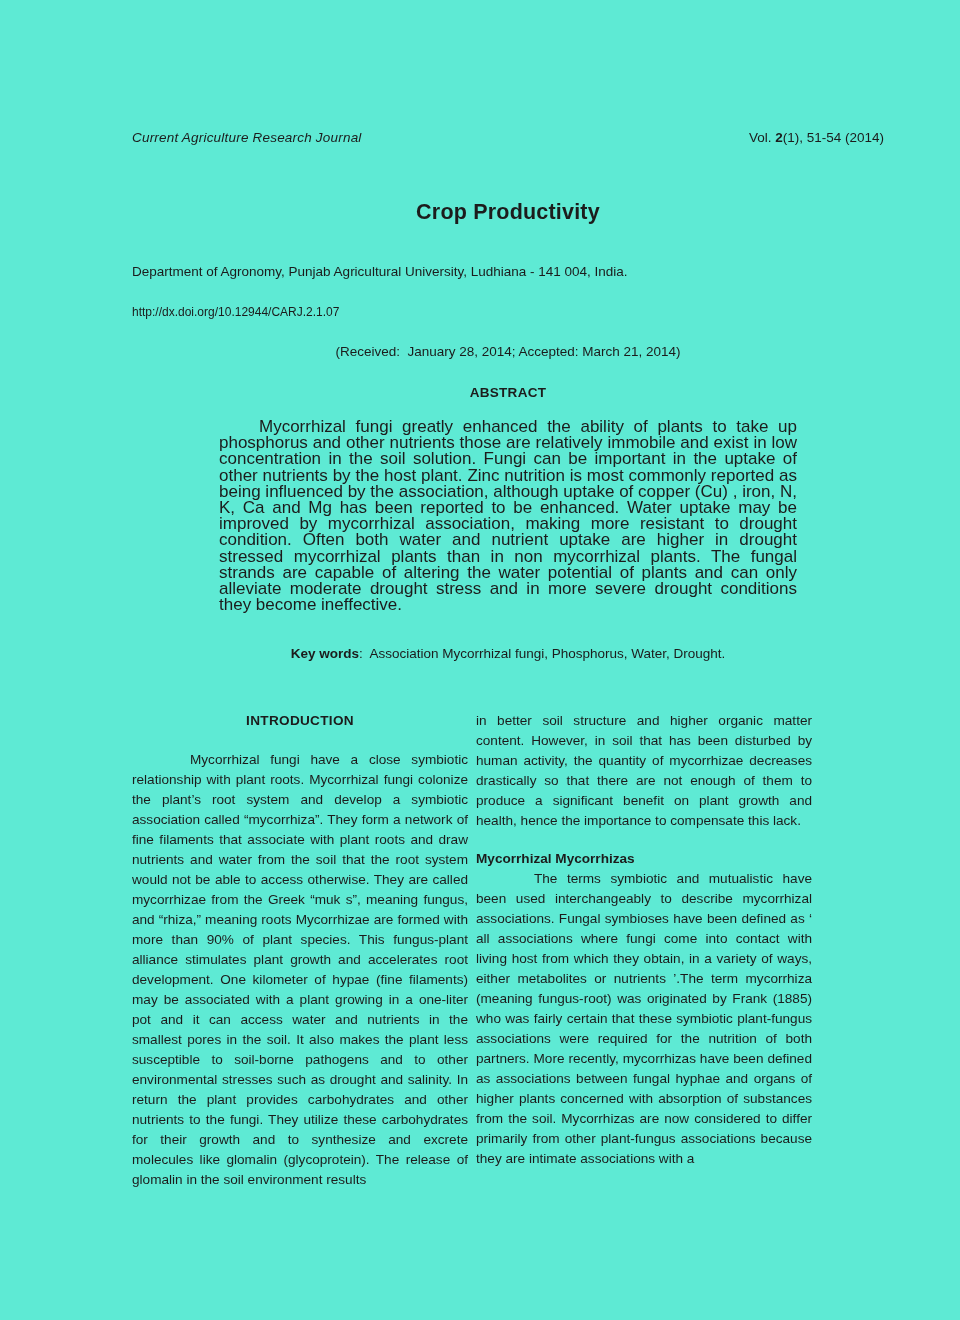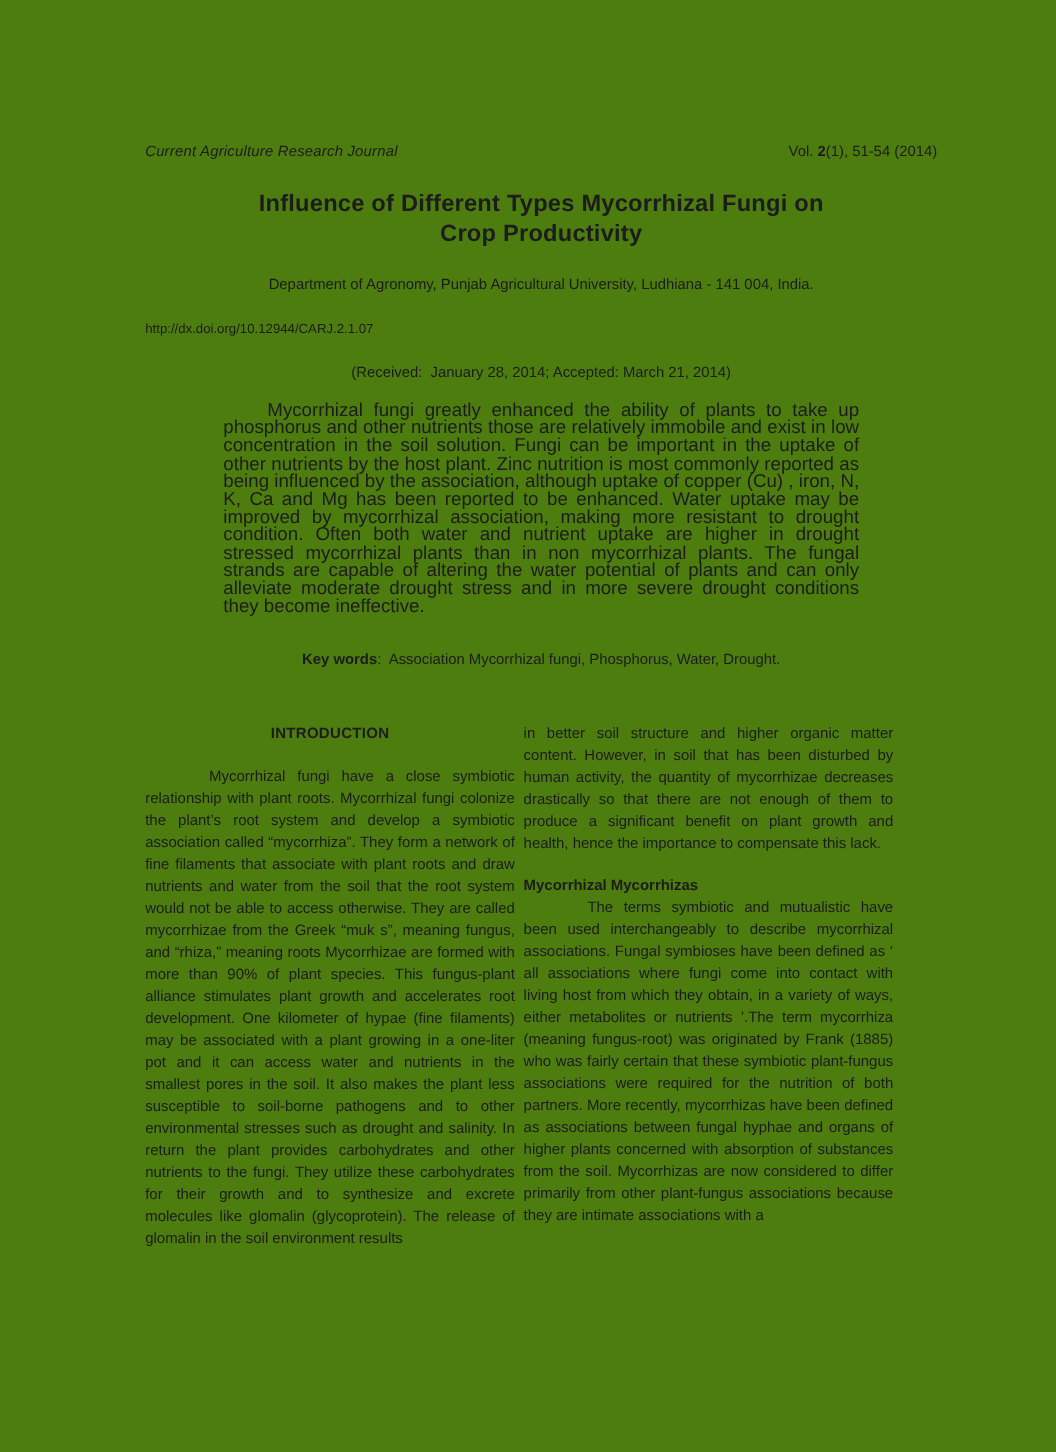--- a/index.html
+++ b/index.html
@@ -1,24 +1,24 @@
 <!DOCTYPE html>
 <html><head>
 <meta charset="utf-8">
 <style>
   * { margin: 0; padding: 0; box-sizing: border-box; }
   html, body { background: #ffffff; }
   .sheet {
     width: 960px;
     height: 1320px;
     margin: 0 auto;
-    background: #4d7c0f;
+    background: #5eead4;
     color: #1c1c1c;
     font-family: "Liberation Sans", "DejaVu Sans", sans-serif;
-    padding: 130px 108px 0 132px;
+    padding: 130px 76px 0 132px;
     overflow: hidden;
     position: relative;
   }
   .running-head {
     display: flex;
     justify-content: space-between;
     align-items: baseline;
     font-size: 13.5px;
   }
   .journal-name { font-style: italic; letter-spacing: 0.2px; }
@@ -33,22 +33,22 @@
     letter-spacing: 0.2px;
   }
   .authors {
     margin-top: 27px;
     text-align: center;
     font-size: 14.5px;
     font-weight: bold;
     letter-spacing: 0.2px;
   }
   .affiliation {
-    margin-top: 25px;
-    text-align: center;
+    margin-top: 38px;
+    text-align: left;
     font-size: 13.5px;
   }
   .doi-line {
     margin-top: 26px;
     font-size: 12px;
   }
   .received-line {
     margin-top: 25px;
     text-align: center;
     font-size: 13.5px;
@@ -107,31 +107,32 @@
 <body>
 
 <div class="sheet">
 
   <div class="running-head">
     <span class="journal-name">Current Agriculture Research Journal</span>
     <span class="volume-info"><span>Vol. </span><span class="vol-num">2</span><span>(1), 51-54 (2014)</span></span>
   </div>
 
   <h1 class="paper-title">
-    <span>Influence of Different Types Mycorrhizal Fungi on</span><br>
+    <br>
     <span>Crop Productivity</span>
   </h1>
 
 
   <div class="affiliation">Department of Agronomy, Punjab Agricultural University, Ludhiana - 141 004, India.</div>
 
   <div class="doi-line">http://dx.doi.org/10.12944/CARJ.2.1.07</div>
 
   <div class="received-line">(Received:  January 28, 2014; Accepted: March 21, 2014)</div>
 
+  <div class="abstract-heading">ABSTRACT</div>
 
   <p class="abstract-body">Mycorrhizal fungi greatly enhanced the ability of plants to take up phosphorus and other nutrients those are relatively immobile and exist in low concentration in the soil solution. Fungi can be important in the uptake of other nutrients by the host plant. Zinc nutrition is most commonly reported as being influenced by the association, although uptake of copper (Cu) , iron, N, K, Ca and Mg has been reported to be enhanced. Water uptake may be improved by mycorrhizal association, making more resistant to drought condition. Often both water and nutrient uptake are higher in drought stressed mycorrhizal plants than in non mycorrhizal plants. The fungal strands are capable of altering the water potential of plants and can only alleviate moderate drought stress and in more severe drought conditions they become ineffective.</p>
 
   <div class="keywords-line"><span class="kw-label">Key words</span><span>:  Association Mycorrhizal fungi, Phosphorus, Water, Drought.</span></div>
 
   <div class="columns">
 
     <div class="col">
       <div class="section-heading">INTRODUCTION</div>
       <p class="body-para">Mycorrhizal fungi have a close symbiotic relationship with plant roots. Mycorrhizal fungi colonize the plant’s root system and develop a symbiotic association called “mycorrhiza”. They form a network of fine filaments that associate with plant roots and draw nutrients and water from the soil that the root system would not be able to access otherwise. They are called mycorrhizae from the Greek “muk s”, meaning fungus, and “rhiza,” meaning roots Mycorrhizae are formed with more than 90% of plant species. This fungus-plant alliance stimulates plant growth and accelerates root development. One kilometer of hypae (fine filaments) may be associated with a plant growing in a one-liter pot and it can access water and nutrients in the smallest pores in the soil. It also makes the plant less susceptible to soil-borne pathogens and to other environmental stresses such as drought and salinity. In return the plant provides carbohydrates and other nutrients to the fungi. They utilize these carbohydrates for their growth and to synthesize and excrete molecules like glomalin (glycoprotein). The release of glomalin in the soil environment results</p>

